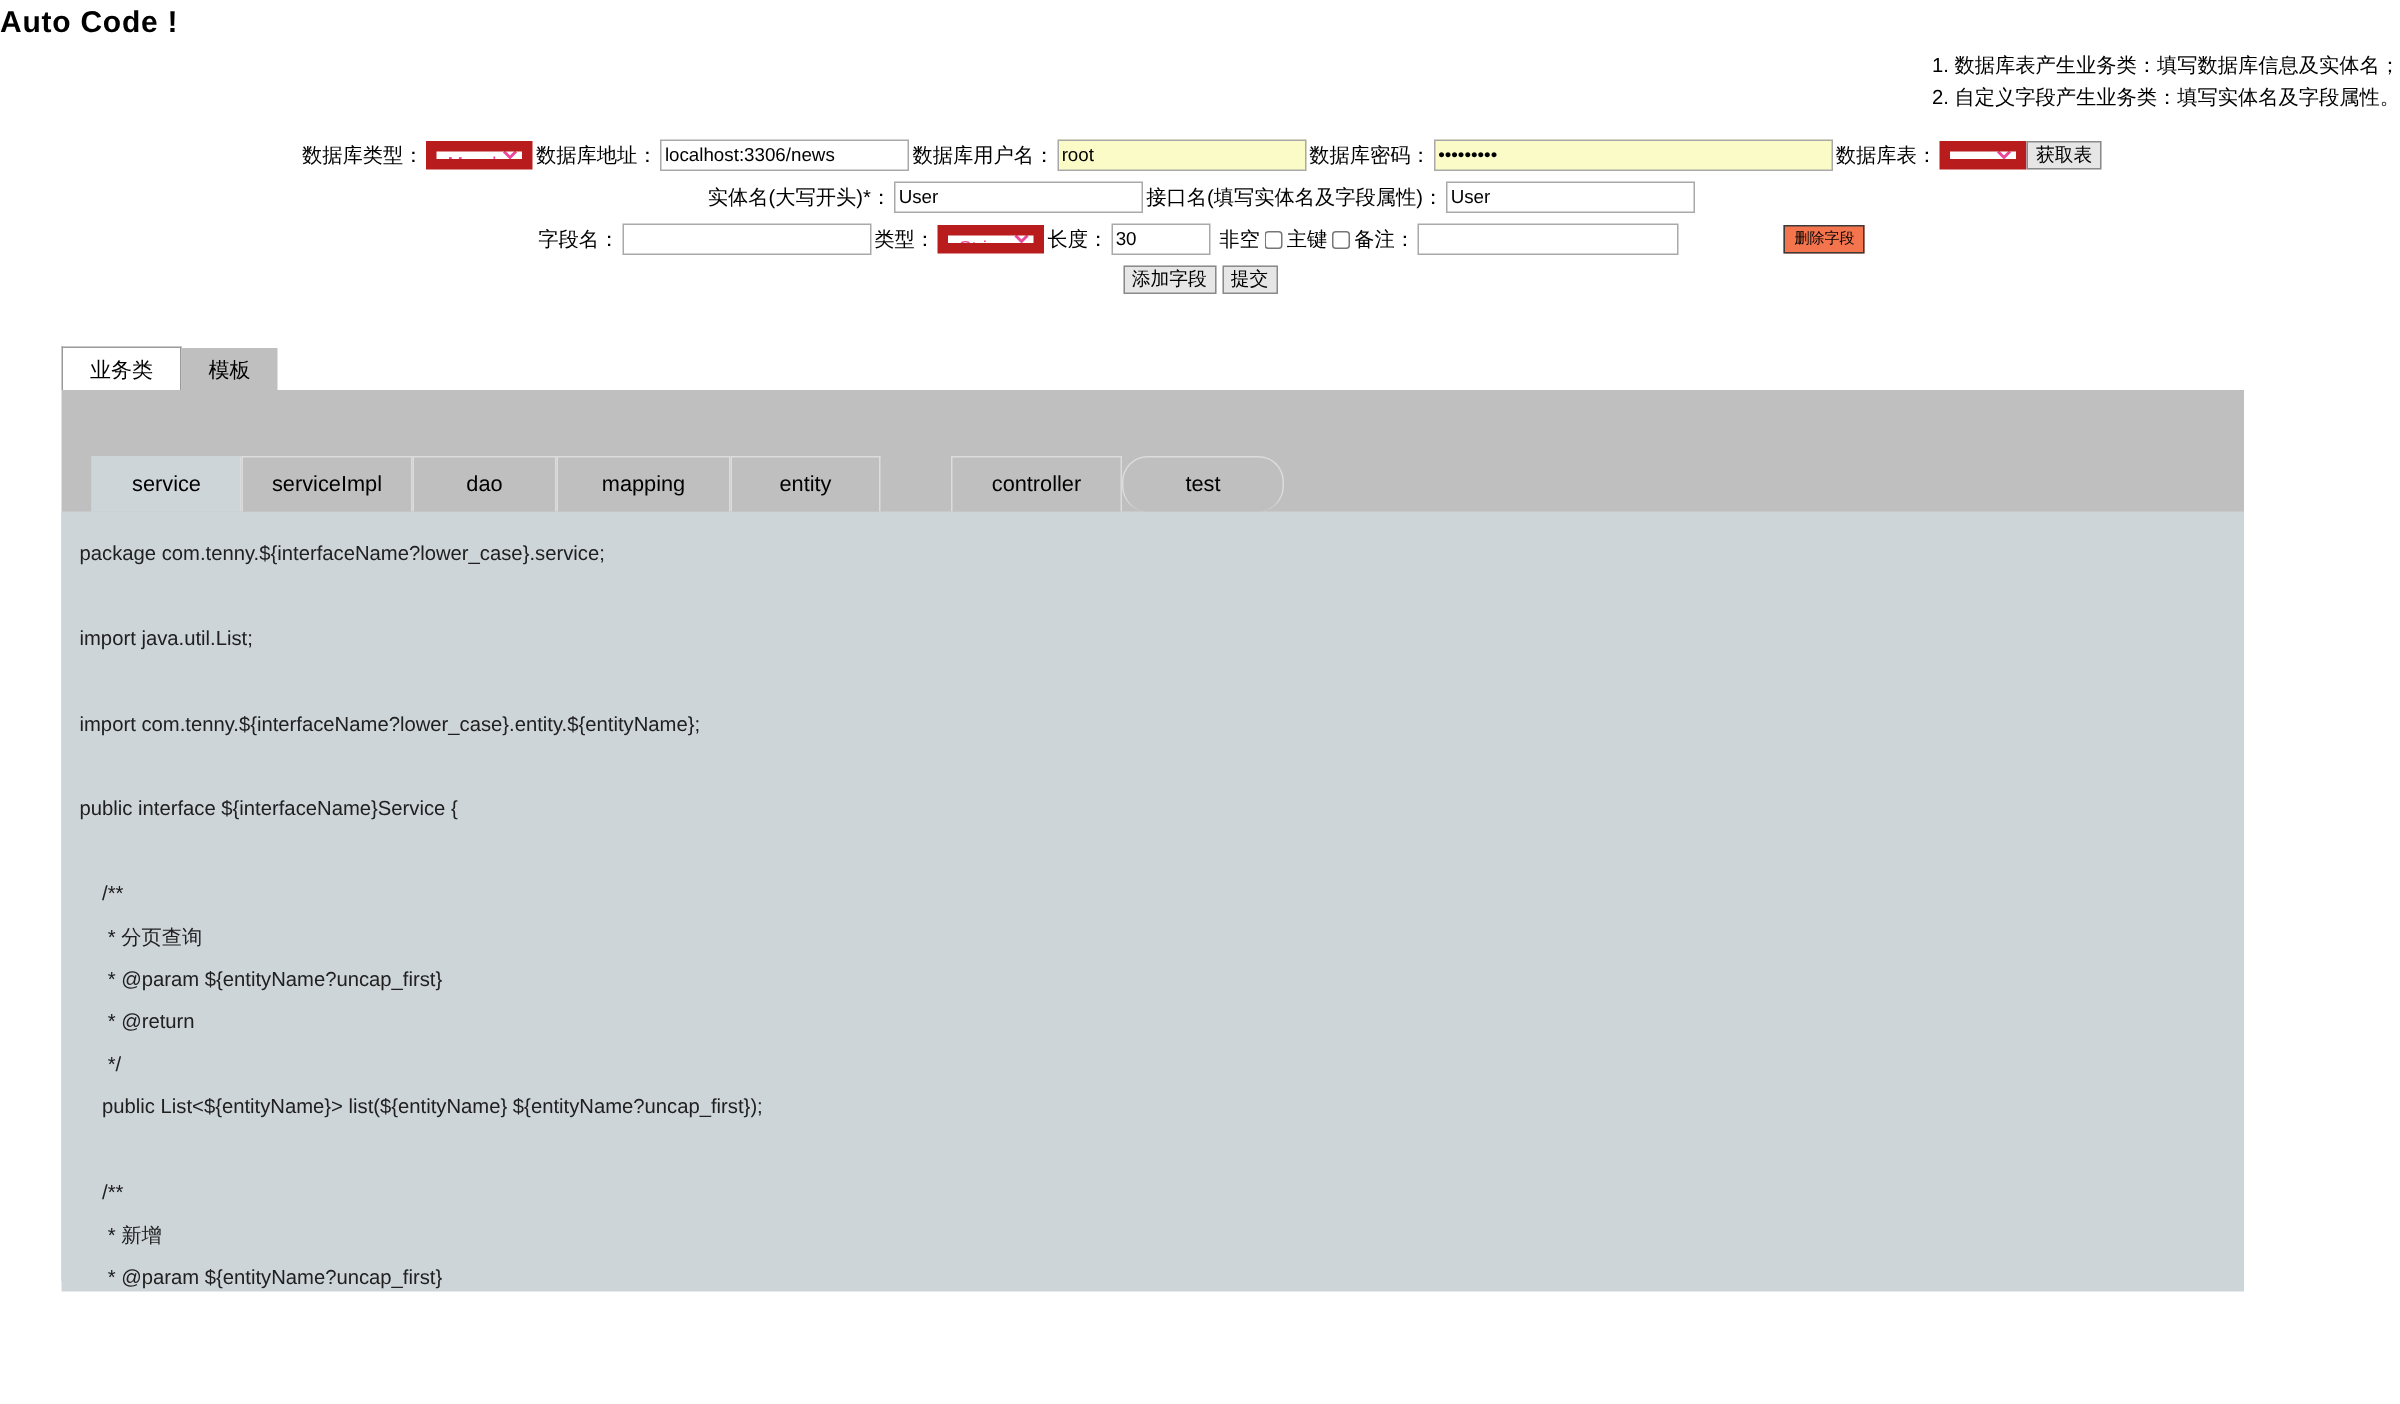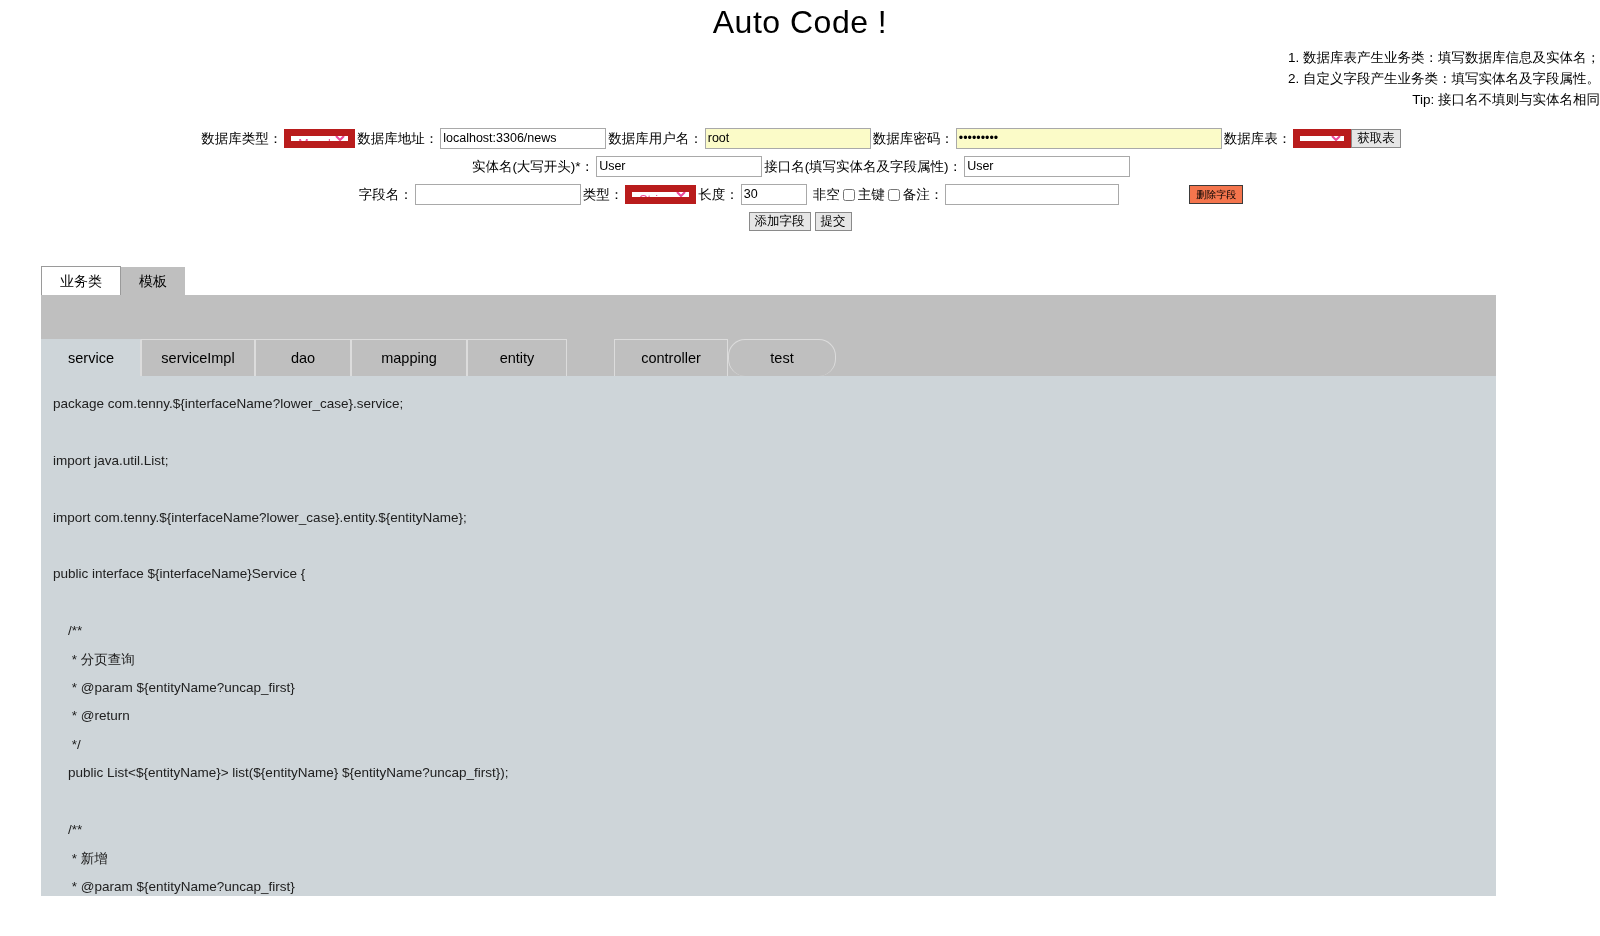--- a/index.html
+++ b/index.html
@@ -11,23 +11,22 @@
   body {
     width: 1600px;
     height: 936px;
     overflow: hidden;
     font-size: 13px;
     color: #000;
   }
 
   
   .page-title {
-    text-align: center;
-    font-size: 32px;
-    font-weight: normal;
+    font-size: 20px;
+    font-weight: bold;
     margin: 4px 0 6px 0;
     letter-spacing: 0.5px;
   }
   .intro {
     text-align: right;
     line-height: 21px;
     font-size: 13.5px;
   }
   .intro div { white-space: nowrap; }
 
@@ -158,21 +157,21 @@
     line-height: 18px;
     text-align: center;
     color: #000;
   }
   .inner-tab.active {
     background: #ced5d9;
     border-left: 1px solid #ced5d9;
     border-right: 1px solid #dcdcdc;
     border-top: 1px solid #ced5d9;
   }
-  .inner-tab.w-service     { min-width: 62px; }
+  .inner-tab.w-service     { min-width: 62px; margin-left: 20px; }
   .inner-tab.w-serviceimpl { min-width: 76px; }
   .inner-tab.w-dao         { min-width: 58px; }
   .inner-tab.w-mapping     { min-width: 78px; }
   .inner-tab.w-entity      { min-width: 62px; }
   .inner-tab.w-controller  { min-width: 76px; margin-left: 47px; }
   .inner-tab.w-test        { min-width: 70px; border-radius: 17px; }
 
   
   .code-area {
     background: #ced5d9;
@@ -191,21 +190,20 @@
   }
 </style>
 </head>
 <body>
 
 <div>
   <div class="page-title">Auto Code !</div>
   <div class="intro">
     <div>1. 数据库表产生业务类：填写数据库信息及实体名；</div>
     <div>2. 自定义字段产生业务类：填写实体名及字段属性。</div>
-    <div>Tip: 接口名不填则与实体名相同</div>
   </div>
 </div>
 
 <div class="form-area">
 
   <div class="form-row">
     <span class="lbl">数据库类型：</span>
     <select>
       <option>Mysql</option>
     </select>

